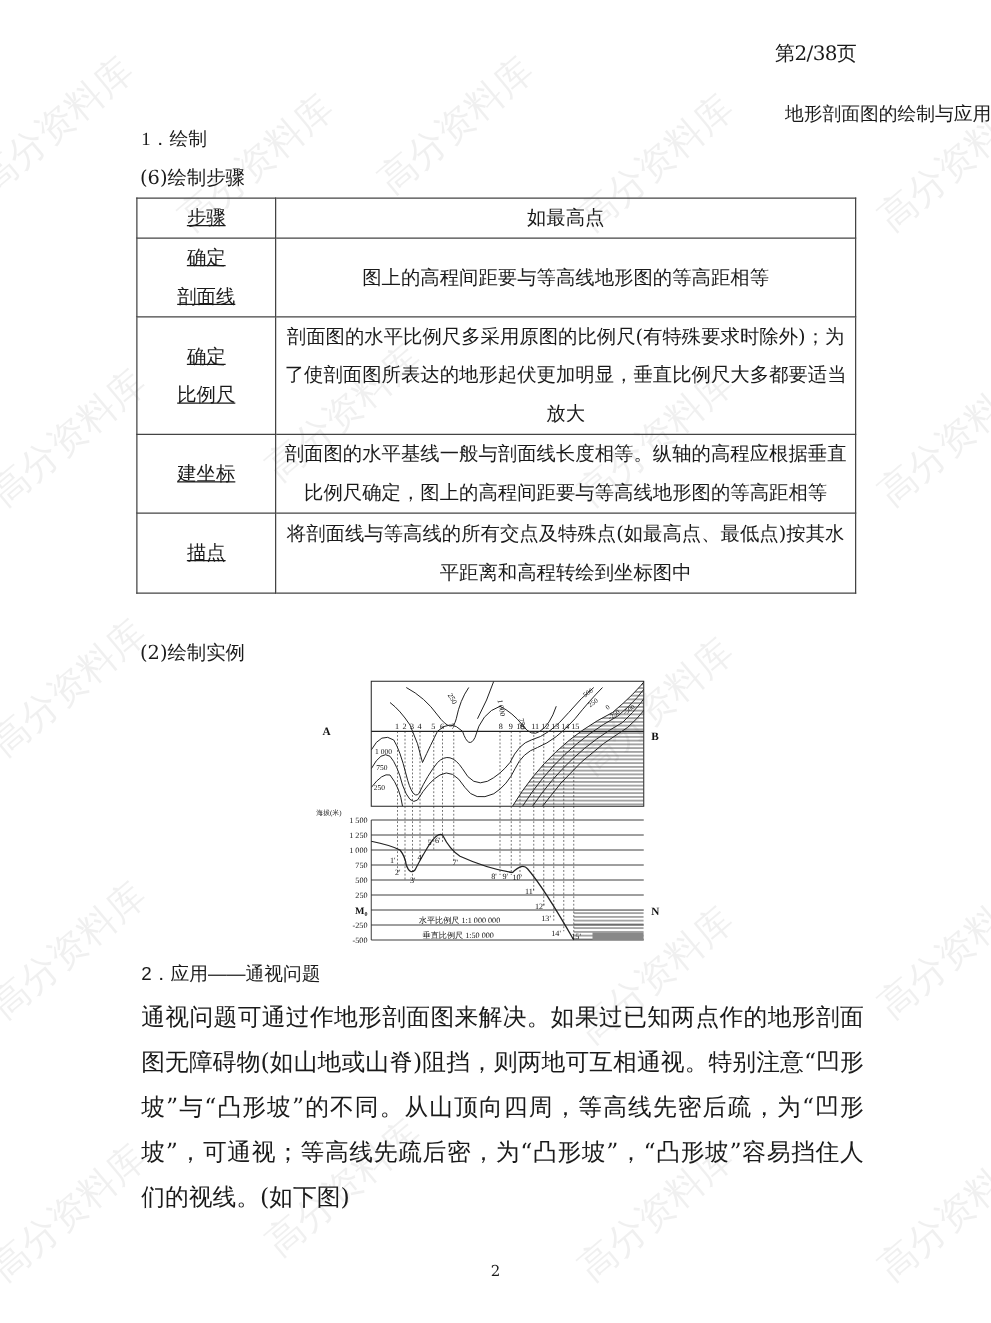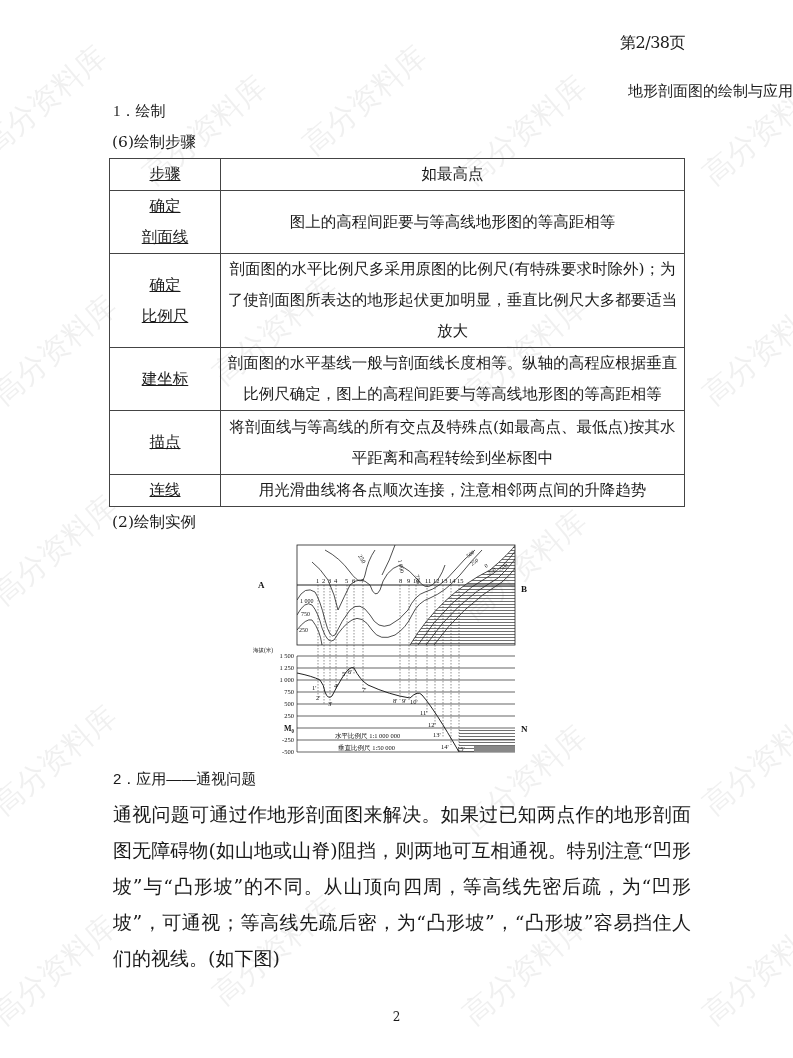--- a/index.html
+++ b/index.html
@@ -63,24 +63,20 @@
 比例尺</td>
     <td>剖面图的水平比例尺多采用原图的比例尺(有特殊要求时除外)；为了使剖面图所表达的地形起伏更加明显，垂直比例尺大多都要适当放大</td>
   </tr>
   <tr style="height:63px">
     <td class="c1">建坐标</td>
     <td>剖面图的水平基线一般与剖面线长度相等。纵轴的高程应根据垂直比例尺确定，图上的高程间距要与等高线地形图的等高距相等</td>
   </tr>
   <tr style="height:64px">
     <td class="c1">描点</td>
     <td>将剖面线与等高线的所有交点及特殊点(如最高点、最低点)按其水平距离和高程转绘到坐标图中</td>
-  </tr>
-  <tr style="height:31px">
-    <td class="c1">连线</td>
-    <td>用光滑曲线将各点顺次连接，注意相邻两点间的升降趋势</td>
   </tr>
 </tbody>
   </table>
 
 <div class="abs sub2">(2)绘制实例</div>
 
 <div class="abs fig">
   <svg width="290" height="220" viewBox="0 0 290 220" font-family="Liberation Serif, serif" font-size="7" fill="none" stroke="#222" stroke-width="0.8">
     <defs>
       <pattern id="hatch" width="4" height="3" patternUnits="userSpaceOnUse">

